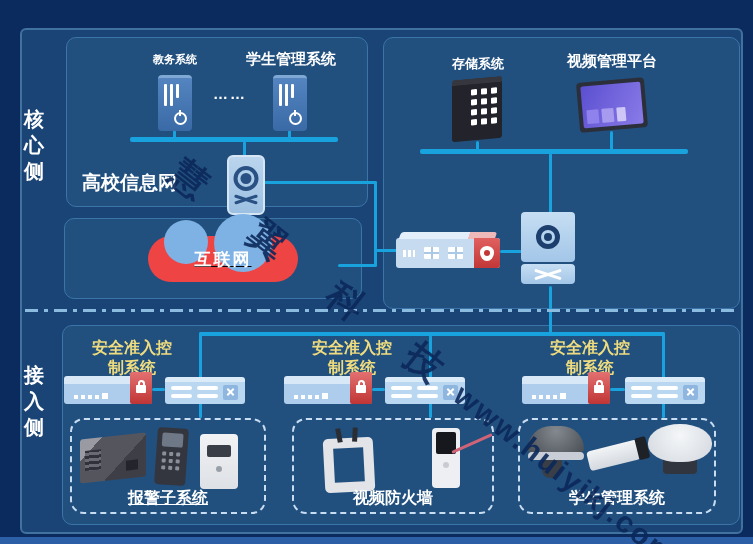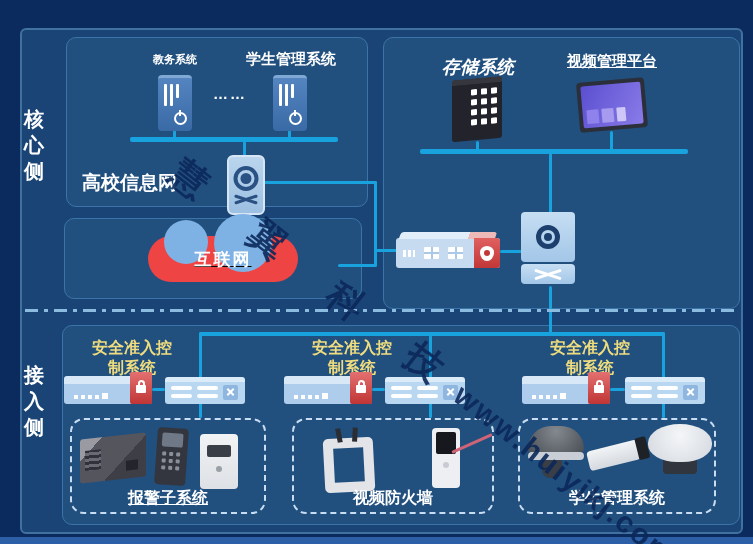--- a/index.html
+++ b/index.html
@@ -186,22 +186,22 @@
   <div class="router" style="left:227px;top:155px;">
       <span class="ring"></span>
       <span class="rx"></span>
     </div>
   <div class="wlbl" style="left:82px;top:170px;width:116px;font-size:19px;text-align:left;">高校信息网</div>
 
   <div class="cloud" style="left:148px;top:236px;">
     <span>互联网</span>
   </div>
 
-  <div class="wlbl" style="left:436px;top:55px;width:84px;font-size:18px;font-style:italic;">存储系统</div>
-  <div class="wlbl" style="left:555px;top:52px;width:114px;font-size:15px;text-decoration:underline;">视频管理平台</div>
+  <div class="wlbl" style="left:436px;top:55px;width:84px;font-size:13px;">存储系统</div>
+  <div class="wlbl" style="left:555px;top:52px;width:114px;font-size:15px;">视频管理平台</div>
   <div class="rack" style="left:452px;top:78px;">
     <span class="cells">
         <i></i>
         <i></i>
         <i></i>
         <i></i>
         <i></i>
         <i></i>
         <i></i>
         <i></i>

